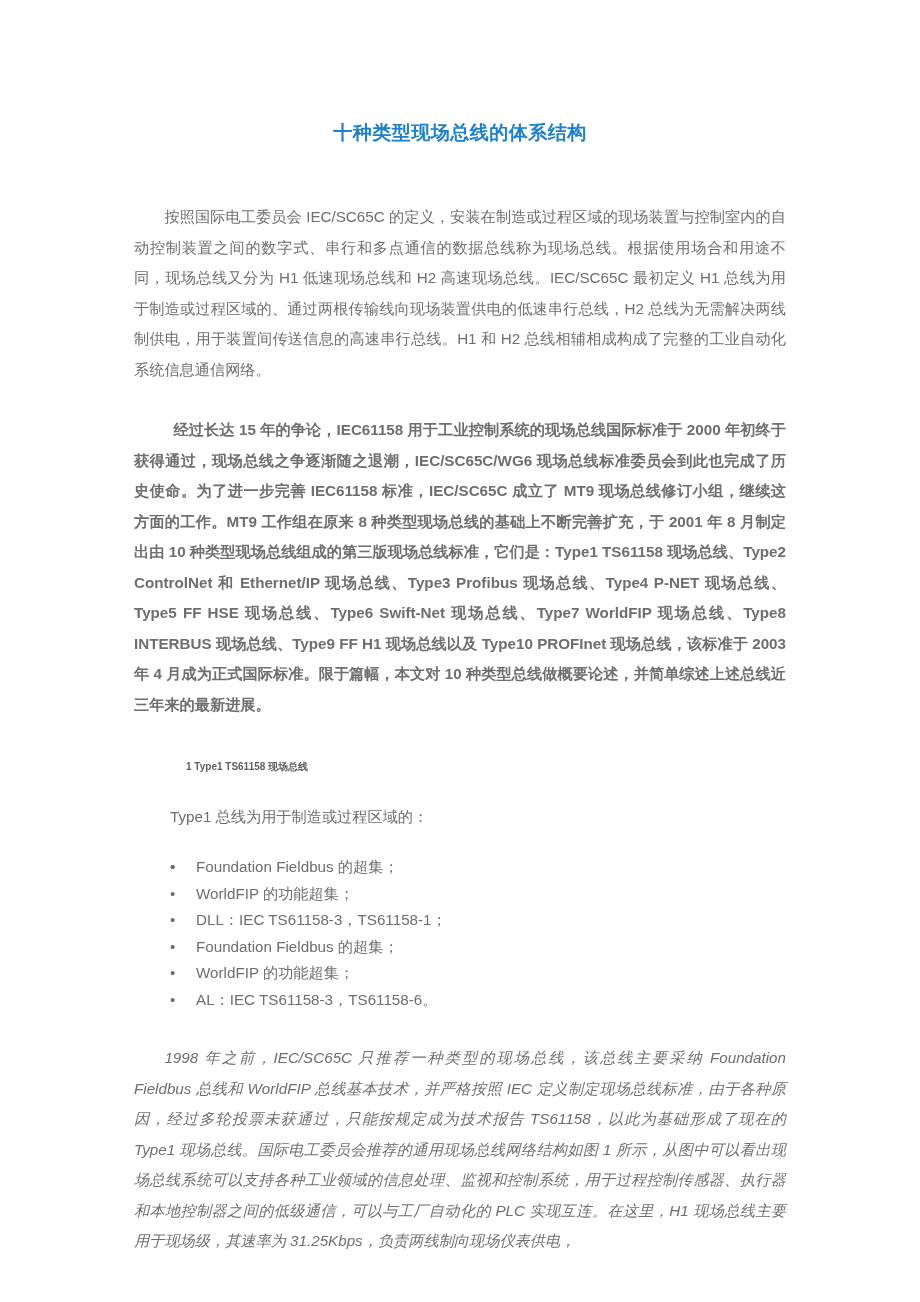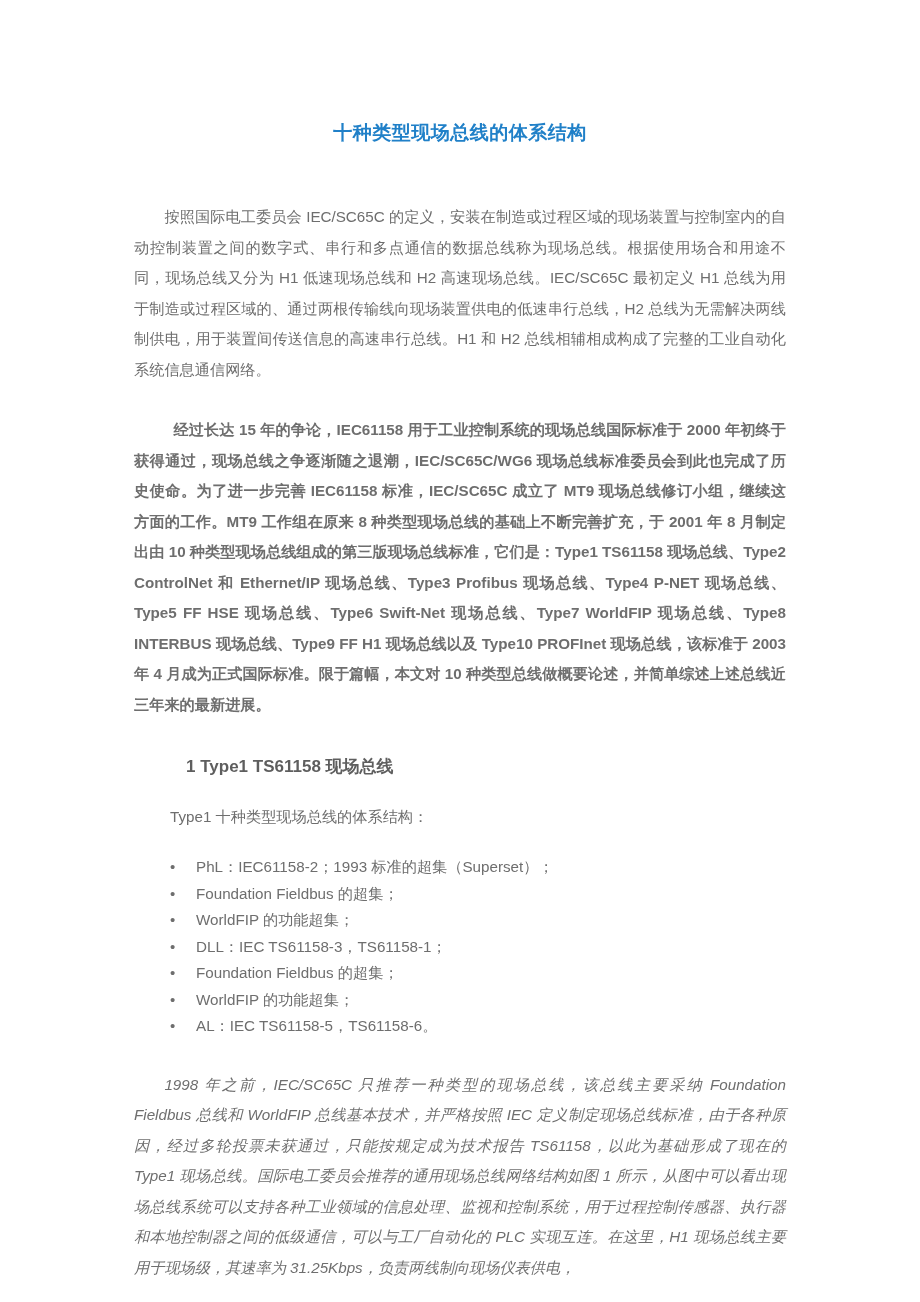--- a/index.html
+++ b/index.html
@@ -56,21 +56,21 @@
   .para.indent-small {
     text-indent: 2em;
     font-style: italic;
   }
   .gap-lg { height: 34px; }
   .gap-md { height: 30px; }
   .gap-sm { height: 22px; }
 
   .section-heading {
     color: #5e5e5e;
-    font-size: 17px;
+    font-size: 10px;
     font-weight: bold;
     line-height: 26px;
     margin: 0;
     padding-left: 52px;
   }
   .lead-line {
     color: #6e6e6e;
     font-size: 15.2px;
     line-height: 30px;
     margin: 0;
@@ -112,28 +112,27 @@
     <div class="gap-md"></div>
 
     <p class="para indent">经过长达 15 年的争论，IEC61158 用于工业控制系统的现场总线国际标准于 2000 年初终于获得通过，现场总线之争逐渐随之退潮，IEC/SC65C/WG6 现场总线标准委员会到此也完成了历史使命。为了进一步完善 IEC61158 标准，IEC/SC65C 成立了 MT9 现场总线修订小组，继续这方面的工作。MT9 工作组在原来 8 种类型现场总线的基础上不断完善扩充，于 2001 年 8 月制定出由 10 种类型现场总线组成的第三版现场总线标准，它们是：Type1 TS61158 现场总线、Type2 ControlNet 和 Ethernet/IP 现场总线、Type3 Profibus 现场总线、Type4 P-NET 现场总线、Type5 FF HSE 现场总线、Type6 Swift-Net 现场总线、Type7 WorldFIP 现场总线、Type8 INTERBUS 现场总线、Type9 FF H1 现场总线以及 Type10 PROFInet 现场总线，该标准于 2003 年 4 月成为正式国际标准。限于篇幅，本文对 10 种类型总线做概要论述，并简单综述上述总线近三年来的最新进展。</p>
 
     <div class="gap-lg"></div>
 
     <h2 class="section-heading">1 Type1 TS61158  现场总线</h2>
 
     <div class="gap-sm"></div>
 
-    <p class="lead-line">Type1  十种类型现场总线的体系结构：</p>
+    <p class="lead-line">Type1  总线为用于制造或过程区域的：</p>
 
     <div class="gap-sm"></div>
 
     <ul class="bullets">
       <li>
         <span class="dot">•</span>
-        <span>PhL：IEC61158-2；1993 标准的超集（Superset）；</span>
       </li>
       <li>
         <span class="dot">•</span>
         <span>Foundation Fieldbus 的超集；</span>
       </li>
       <li>
         <span class="dot">•</span>
         <span>WorldFIP 的功能超集；</span>
       </li>
       <li>
@@ -143,21 +142,21 @@
       <li>
         <span class="dot">•</span>
         <span>Foundation Fieldbus 的超集；</span>
       </li>
       <li>
         <span class="dot">•</span>
         <span>WorldFIP 的功能超集；</span>
       </li>
       <li>
         <span class="dot">•</span>
-        <span>AL：IEC TS61158-5，TS61158-6。</span>
+        <span>AL：IEC TS61158-3，TS61158-6。</span>
       </li>
     </ul>
 
     <div class="gap-md"></div>
 
     <p class="para indent-small">1998 年之前，IEC/SC65C 只推荐一种类型的现场总线，该总线主要采纳 Foundation Fieldbus 总线和 WorldFIP 总线基本技术，并严格按照 IEC 定义制定现场总线标准，由于各种原因，经过多轮投票未获通过，只能按规定成为技术报告 TS61158，以此为基础形成了现在的 Type1 现场总线。国际电工委员会推荐的通用现场总线网络结构如图 1 所示，从图中可以看出现场总线系统可以支持各种工业领域的信息处理、监视和控制系统，用于过程控制传感器、执行器和本地控制器之间的低级通信，可以与工厂自动化的 PLC 实现互连。在这里，H1 现场总线主要用于现场级，其速率为 31.25Kbps，负责两线制向现场仪表供电，</p>
 
   </div>
 </div>
 

